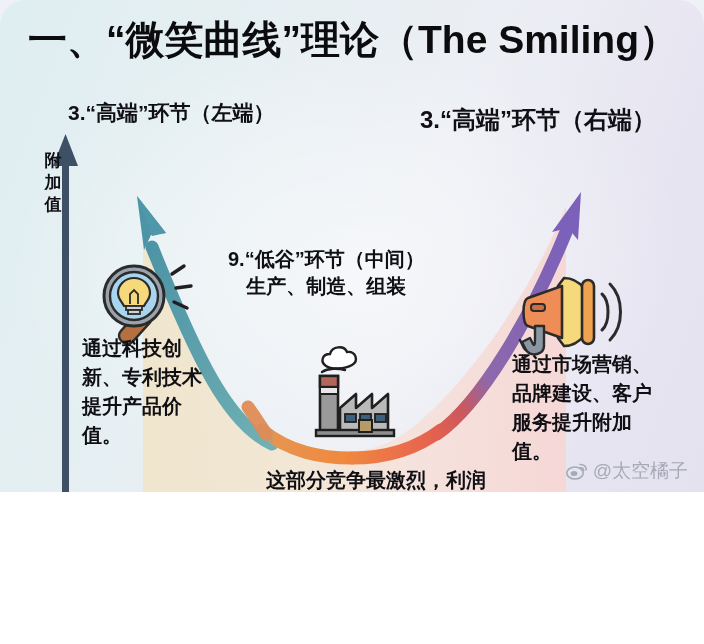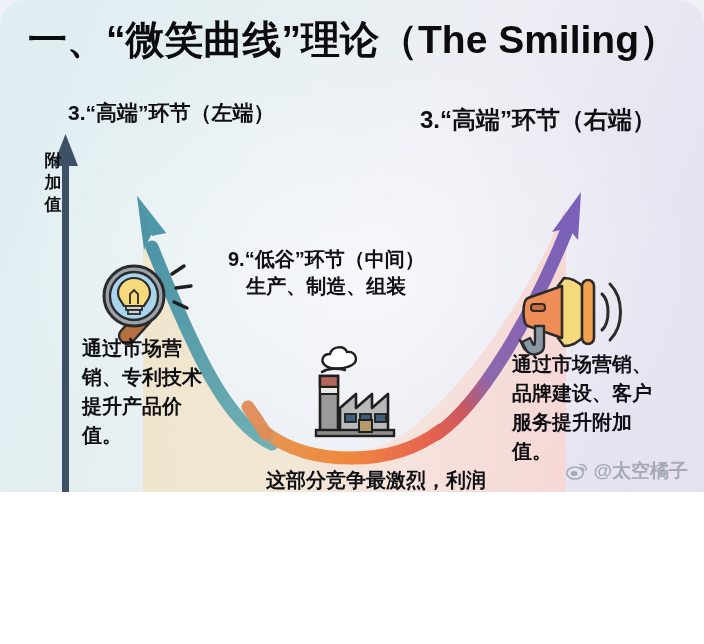--- a/index.html
+++ b/index.html
@@ -99,21 +99,21 @@
   }
   
   #watermark {
     position: absolute;
     right: 16px; bottom: 8px;
     display: flex;
     align-items: center;
     gap: 5px;
     color: #9aa0ad;
     font-size: 19px;
-    font-weight: 700;
+    font-weight: 400;
     opacity: 0.85;
   }
   #watermark .wb-text { letter-spacing: 0px; }
 </style>
 </head>
 <body>
 
 <div id="stage">
 
   <div id="bg-card"></div>
@@ -257,21 +257,21 @@
 
   <div class="hdr" id="hdr-right">
     <span>3.“高端”环节（右端）</span>
   </div>
 
   <div class="hdr" id="hdr-mid">
     <span>9.“低谷”环节（中间）</span>
     <span class="l2">生产、制造、组装</span>
   </div>
 
-  <div class="body-text" id="body-left">通过市场营销、专利技术提升产品价值。</div>
+  <div class="body-text" id="body-left">通过科技创新、专利技术提升产品价值。</div>
   <div class="body-text" id="body-right">通过市场营销、品牌建设、客户服务提升附加值。</div>
   <div class="body-text" id="body-mid">这部分竞争最激烈，利润空间逐渐压缩。</div>
 
   <div class="axis-label" id="y-axis-label">附加值</div>
   <div class="axis-label" id="x-axis-label">通过科技创新</div>
 
   <div id="watermark">
     <svg width="22" height="18" viewBox="0 0 22 18">
       <ellipse cx="9" cy="11" rx="8.2" ry="6" fill="none" stroke="#9aa0ad" stroke-width="1.6"></ellipse>
       <ellipse cx="8" cy="11.5" rx="3.4" ry="2.5" fill="#9aa0ad"></ellipse>

